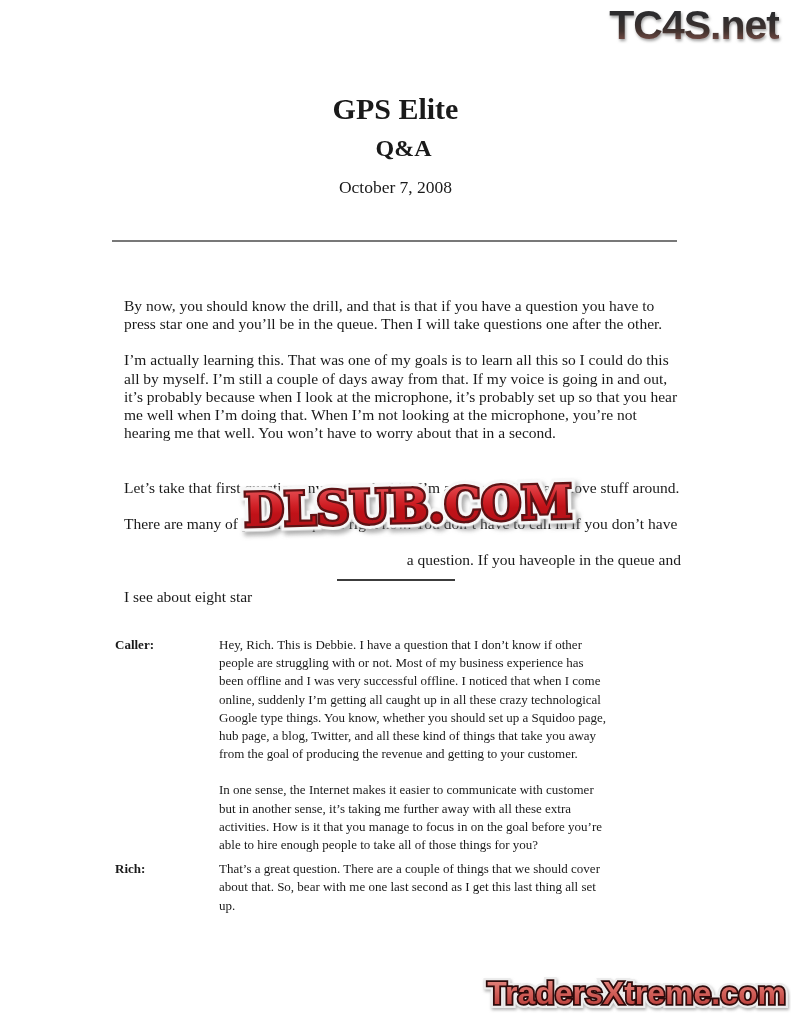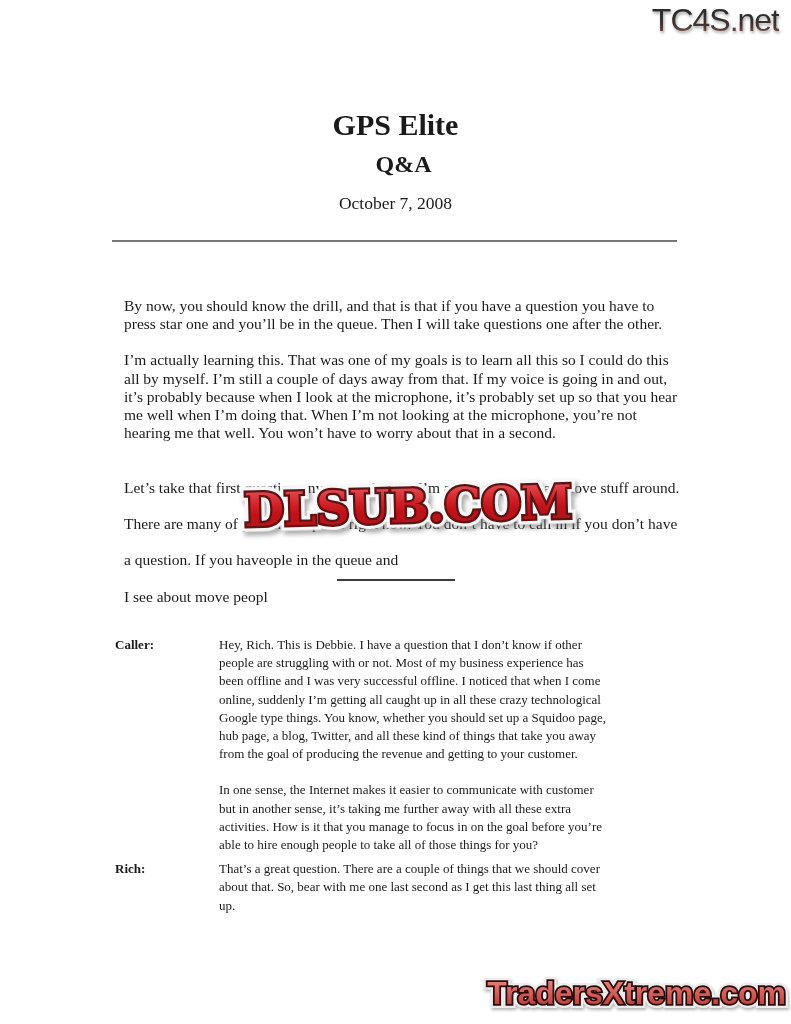--- a/index.html
+++ b/index.html
@@ -13,54 +13,54 @@
     color: #1a1a1a;
     overflow: hidden;
   }
 
   
   .tc4s-logo {
     position: absolute;
     top: 2px;
     right: 12px;
     font-family: "Liberation Sans", sans-serif;
-    font-weight: normal;
-    font-size: 32px;
+    font-weight: bold;
+    font-size: 41px;
     letter-spacing: -1px;
     background: linear-gradient(180deg, #2c2c2e 30%, #41332f 62%, #84524a 88%);
     -webkit-background-clip: text;
     background-clip: text;
     color: transparent;
     filter: drop-shadow(1px 2px 1.5px rgba(80,80,80,0.55));
     text-align: right;
   }
 
   
-  .title-block { position: absolute; top: 92px; left: 0; right: 0; text-align: center; margin-top: 16px; }
+  .title-block { position: absolute; top: 92px; left: 0; right: 0; text-align: center; }
   .doc-title { margin: 0; font-size: 30px; font-weight: bold; }
   .doc-subtitle { margin: 9px 0 0 0; font-size: 24px; font-weight: bold; padding-left: 16px; }
   .doc-date { margin-top: 15px; font-size: 17.5px; }
 
   
   .top-rule {
     position: absolute; top: 240px; left: 112px; width: 565px;
     border-top: 2px solid #787878; height: 0;
   }
   .short-rule {
     position: absolute; top: 579px; left: 337px; width: 118px;
     border-top: 2px solid #3c3c3c; height: 0;
   }
 
   
   .intro {
     position: absolute; top: 297px; left: 115px; width: 566px;
     font-size: 15.5px; line-height: 18.2px;
   }
   .para { margin: 0 0 18px 9px; white-space: pre-line; }
-  .split-line { display: flex; justify-content: flex-start; }
+  .split-line { display: flex; justify-content: flex-end; }
 
   .dialogue {
     position: absolute; top: 636px; left: 115px; width: 566px;
     font-size: 13px; line-height: 18.2px;
     display: grid; grid-template-columns: 95px 471px; row-gap: 6px;
   }
   .speaker-label { font-weight: bold; }
   .speaker-paras .para:last-child { margin-bottom: 0; }
 
   
@@ -124,21 +124,21 @@
 it’s probably because when I look at the microphone, it’s probably set up so that you hear
 me well when I’m doing that. When I’m not looking at the microphone, you’re not
 hearing me that well. You won’t have to worry about that in a second.</p>
     <div class="para">
       <div>Let’s take that first question anyway and while I’m answering it, I can move stuff around.</div>
       <div>There are many of you in the queue right now. You don’t have to call in if you don’t have</div>
       <div class="split-line">
         <span>a question. If you have</span>
         <span>ople in the queue and</span>
       </div>
-      <div>I see about move peopl</div>
+      <div>I see about eight star</div>
     </div>
 
     <div class="watermark layered">
       <span class="layer back">DLSUB.COM</span>
       <span class="layer mid">DLSUB.COM</span>
       <span class="layer front">DLSUB.COM</span>
     </div>
   </div>
 
   <div class="short-rule"></div>

